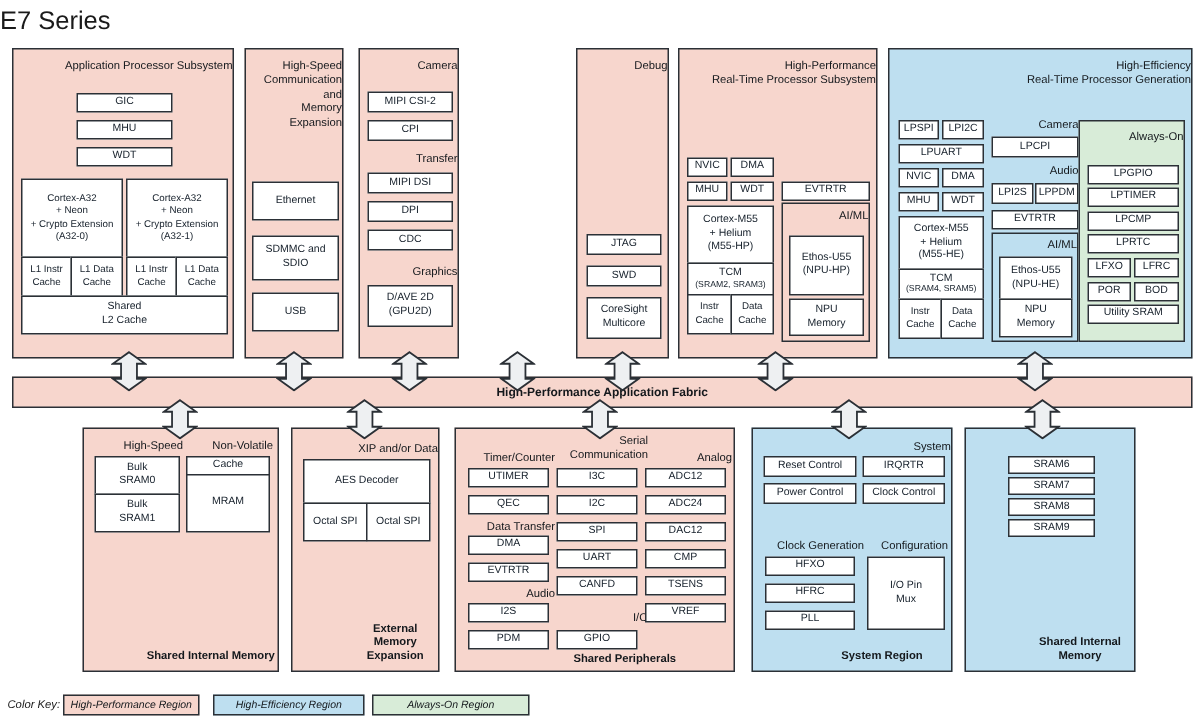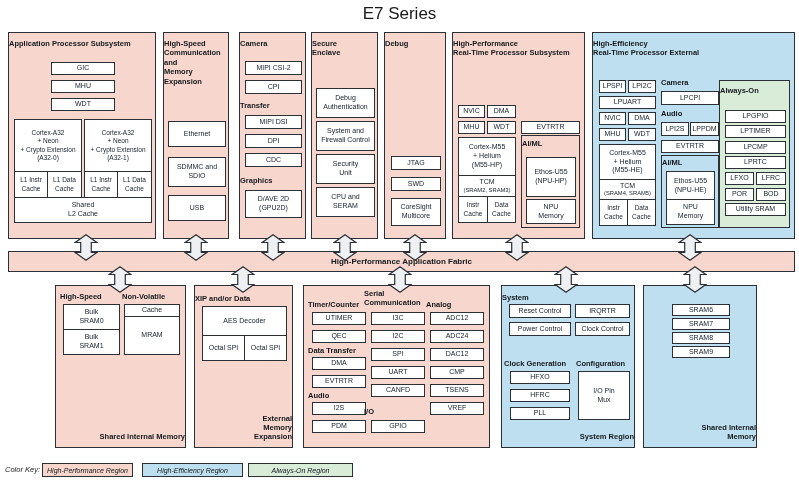--- a/index.html
+++ b/index.html
@@ -1,30 +1,30 @@
 <!DOCTYPE html>
 <html><head>
 <meta charset="utf-8">
 <style>
   html,body{margin:0;padding:0;background:#fff;}
   .canvas{position:relative;width:799px;height:482px;background:#ffffff;
           font-family:"Liberation Sans", sans-serif;color:#1b2026;overflow:hidden;}
-  .title{position:absolute;top:4px;left:0;right:0;text-align:center;font-size:17px;color:#1a1a1a;}
+  .title{position:absolute;top:4px;left:0;right:0;font-size:17px;color:#1a1a1a;}
   .block{position:absolute;border:1.5px solid #2b3036;box-sizing:border-box;}
   .pink{background:#f7d6cd;}
   .blue{background:#bedff0;}
   .green{background:#d8ecd8;}
-  .hdr{position:absolute;left:0;right:0;text-align:left;font-weight:bold;font-size:7.5px;
+  .hdr{position:absolute;left:0;right:0;text-align:right;font-weight:normal;font-size:7.5px;
        line-height:1.25;white-space:pre-line;color:#14181c;}
   .wbox{position:absolute;background:#ffffff;border:1px solid #2b3036;box-sizing:border-box;
         display:flex;align-items:center;justify-content:center;text-align:center;
         font-size:7px;line-height:1.25;white-space:pre-line;color:#16202b;}
   .fs65{font-size:6.5px;}
   .sub{position:absolute;border:1.2px solid #2b3036;box-sizing:border-box;}
-  .blabel{position:absolute;left:0;right:0;text-align:right;font-weight:bold;font-size:7.5px;
+  .blabel{position:absolute;left:0;right:0;text-align:center;font-weight:bold;font-size:7.5px;
           line-height:1.2;white-space:pre-line;color:#14181c;padding-left:40px;}
   .fabric{position:absolute;left:8px;top:251px;width:787px;height:21px;border:1.5px solid #2b3036;
           box-sizing:border-box;display:flex;align-items:center;justify-content:center;
           font-weight:bold;font-size:8px;color:#14181c;}
   .arrow{position:absolute;z-index:6;}
   .ck-label{position:absolute;font-style:italic;font-size:7.5px;color:#1a1a1a;}
   .swatch{position:absolute;height:14px;border:1.2px solid #2b3036;box-sizing:border-box;
           display:flex;align-items:center;justify-content:center;font-style:italic;font-size:7px;color:#14181c;}
   .tcm-sub{font-size:5.8px;display:block;}
   .tcm-main{font-size:7px;display:block;}
@@ -82,32 +82,20 @@
     <div class="wbox" style="left:5px;top:47px;width:57px;height:14px">CPI</div>
     <div class="hdr" style="top:68px">Transfer</div>
     <div class="wbox" style="left:5px;top:82px;width:57px;height:14px">MIPI DSI</div>
     <div class="wbox" style="left:5px;top:101px;width:57px;height:14px">DPI</div>
     <div class="wbox" style="left:5px;top:120px;width:57px;height:14px">CDC</div>
     <div class="hdr" style="top:143px">Graphics</div>
     <div class="wbox" style="left:5px;top:157px;width:57px;height:28px">D/AVE 2D
 (GPU2D)</div>
   </div>
 
-  <div class="block pink" style="left:311px;top:32px;width:67px;height:207px">
-    <div class="hdr" style="top:6px">Secure
-Enclave</div>
-    <div class="wbox" style="left:4px;top:55px;width:59px;height:30px">Debug
-Authentication</div>
-    <div class="wbox" style="left:4px;top:88px;width:59px;height:30px">System and
-Firewall Control</div>
-    <div class="wbox" style="left:4px;top:121px;width:59px;height:30px">Security
-Unit</div>
-    <div class="wbox" style="left:4px;top:154px;width:59px;height:30px">CPU and
-SERAM</div>
-  </div>
 
   <div class="block pink" style="left:384px;top:32px;width:62px;height:207px">
     <div class="hdr" style="top:6px">Debug</div>
     <div class="wbox" style="left:6px;top:123px;width:50px;height:14px">JTAG</div>
     <div class="wbox" style="left:6px;top:144px;width:50px;height:14px">SWD</div>
     <div class="wbox" style="left:6px;top:165px;width:50px;height:28px">CoreSight
 Multicore</div>
   </div>
 
   <div class="block pink" style="left:452px;top:32px;width:133px;height:207px">
@@ -133,21 +121,21 @@
       <div class="hdr" style="top:3px">AI/ML</div>
       <div class="wbox" style="left:4px;top:21px;width:50px;height:40px">Ethos-U55
 (NPU-HP)</div>
       <div class="wbox" style="left:4px;top:63px;width:50px;height:25px">NPU
 Memory</div>
     </div>
   </div>
 
   <div class="block blue" style="left:592px;top:32px;width:203px;height:207px">
     <div class="hdr" style="top:6px">High-Efficiency
-Real-Time Processor External</div>
+Real-Time Processor Generation</div>
     <div class="wbox" style="left:6px;top:47px;width:27px;height:13px">LPSPI</div>
     <div class="wbox" style="left:35px;top:47px;width:28px;height:13px">LPI2C</div>
     <div class="wbox" style="left:6px;top:63px;width:57px;height:13px">LPUART</div>
     <div class="wbox" style="left:6px;top:79px;width:27px;height:13px">NVIC</div>
     <div class="wbox" style="left:35px;top:79px;width:28px;height:13px">DMA</div>
     <div class="wbox" style="left:6px;top:95px;width:27px;height:13px">MHU</div>
     <div class="wbox" style="left:35px;top:95px;width:28px;height:13px">WDT</div>
     <div class="wbox" style="left:6px;top:111px;width:57px;height:36px">Cortex-M55
 + Helium
 (M55-HE)</div>
@@ -274,20 +262,21 @@
     <div class="hdr" style="left:60px;top:121px;width:68px;right:auto">I/O</div>
     <div class="wbox" style="left:67px;top:134px;width:54px;height:13px">GPIO</div>
 
     <div class="wbox" style="left:126px;top:26px;width:54px;height:13px">ADC12</div>
     <div class="wbox" style="left:126px;top:44px;width:54px;height:13px">ADC24</div>
     <div class="wbox" style="left:126px;top:62px;width:54px;height:13px">DAC12</div>
     <div class="wbox" style="left:126px;top:80px;width:54px;height:13px">CMP</div>
     <div class="wbox" style="left:126px;top:98px;width:54px;height:13px">TSENS</div>
     <div class="wbox" style="left:126px;top:116px;width:54px;height:13px">VREF</div>
 
+    <div class="blabel" style="bottom:4px">Shared Peripherals</div>
   </div>
 
   <div class="block blue" style="left:501px;top:285px;width:134px;height:163px">
     <div class="hdr" style="top:7px">System</div>
     <div class="wbox" style="left:7px;top:18px;width:62px;height:14px">Reset Control</div>
     <div class="wbox" style="left:73px;top:18px;width:55px;height:14px">IRQRTR</div>
     <div class="wbox" style="left:7px;top:36px;width:62px;height:14px">Power Control</div>
     <div class="wbox" style="left:73px;top:36px;width:55px;height:14px">Clock Control</div>
     <div class="hdr" style="left:2px;top:73px;width:72px;right:auto">Clock Generation</div>
     <div class="hdr" style="left:74px;top:73px;width:56px;right:auto">Configuration</div>

